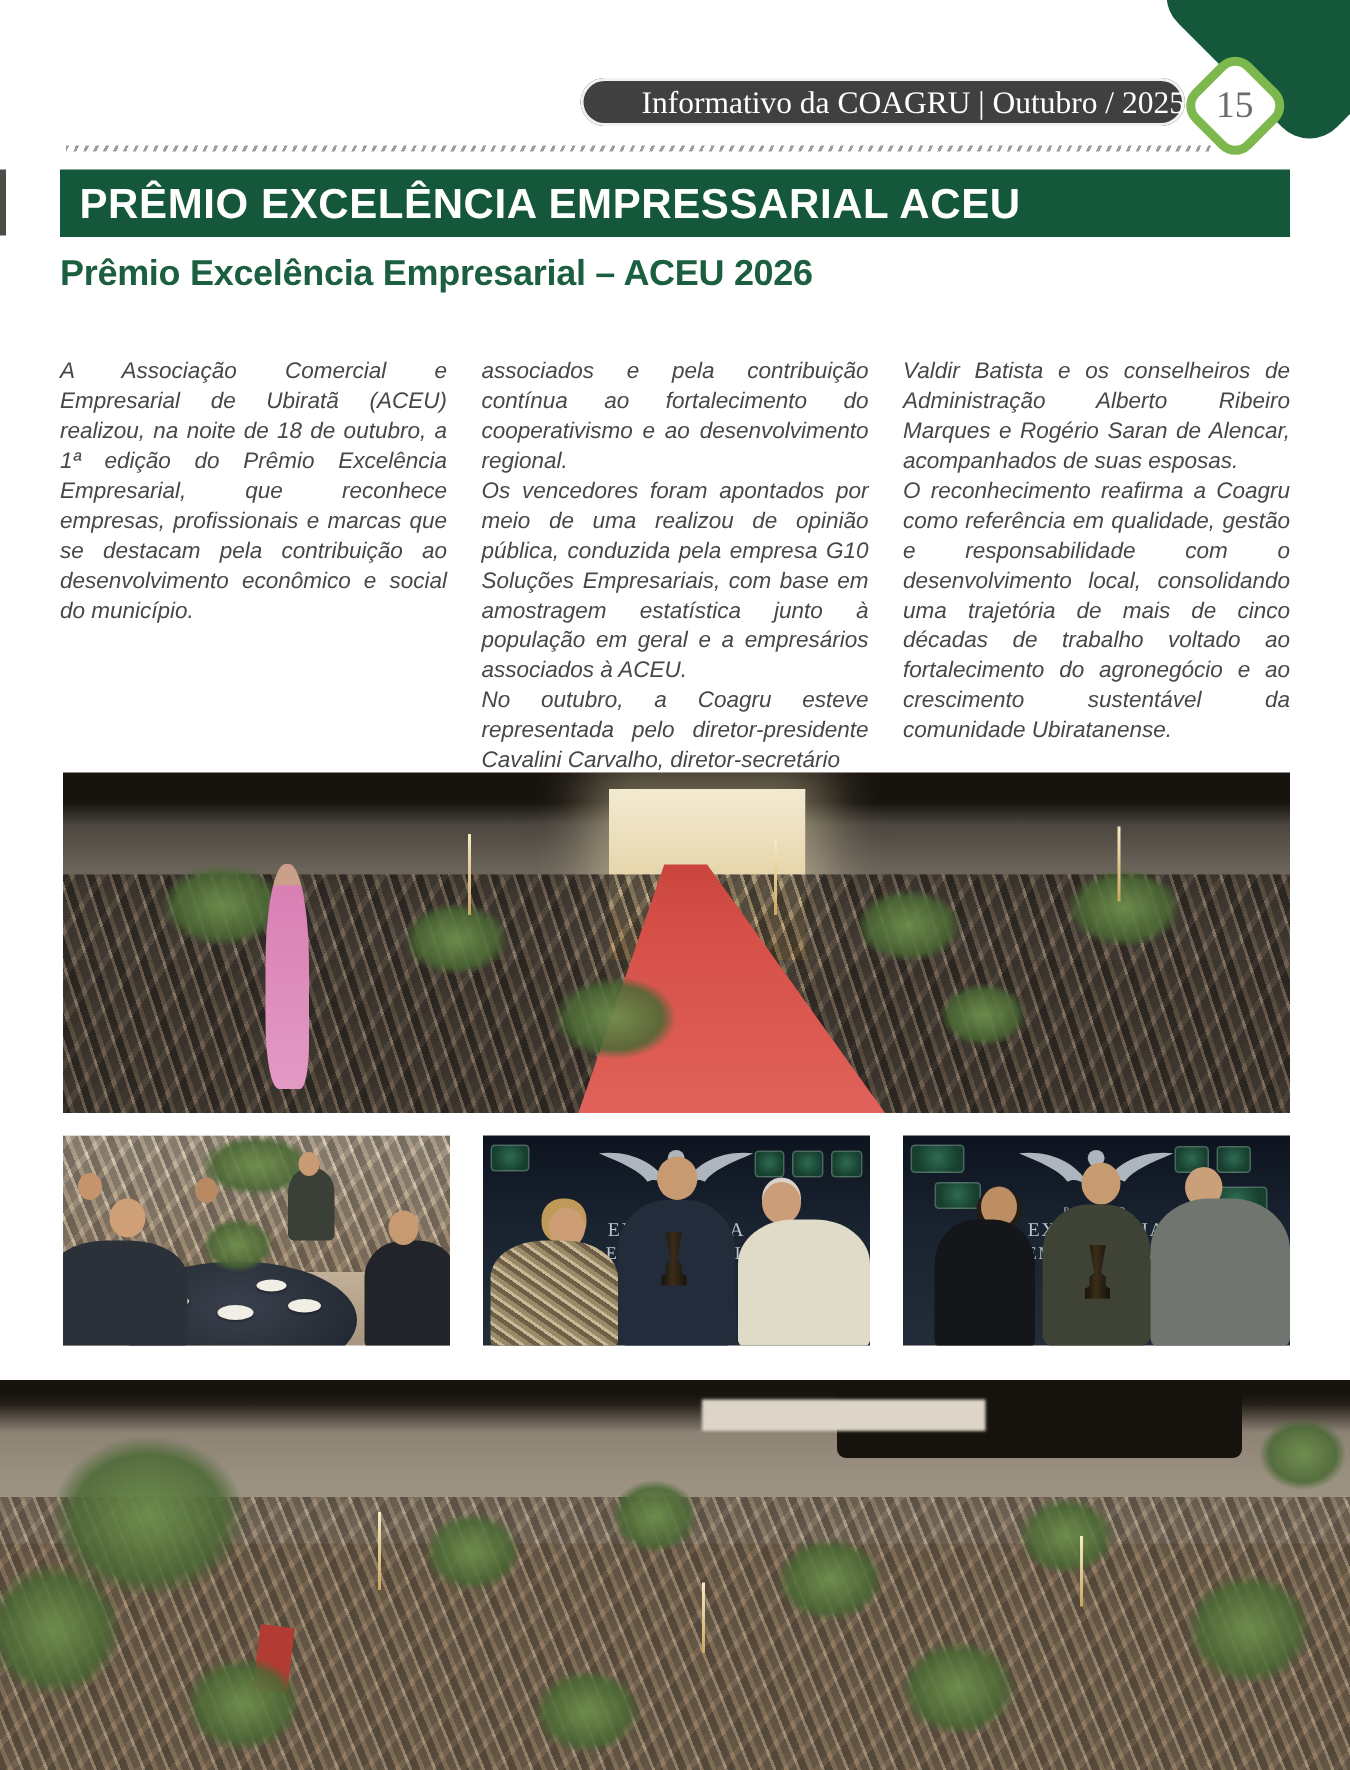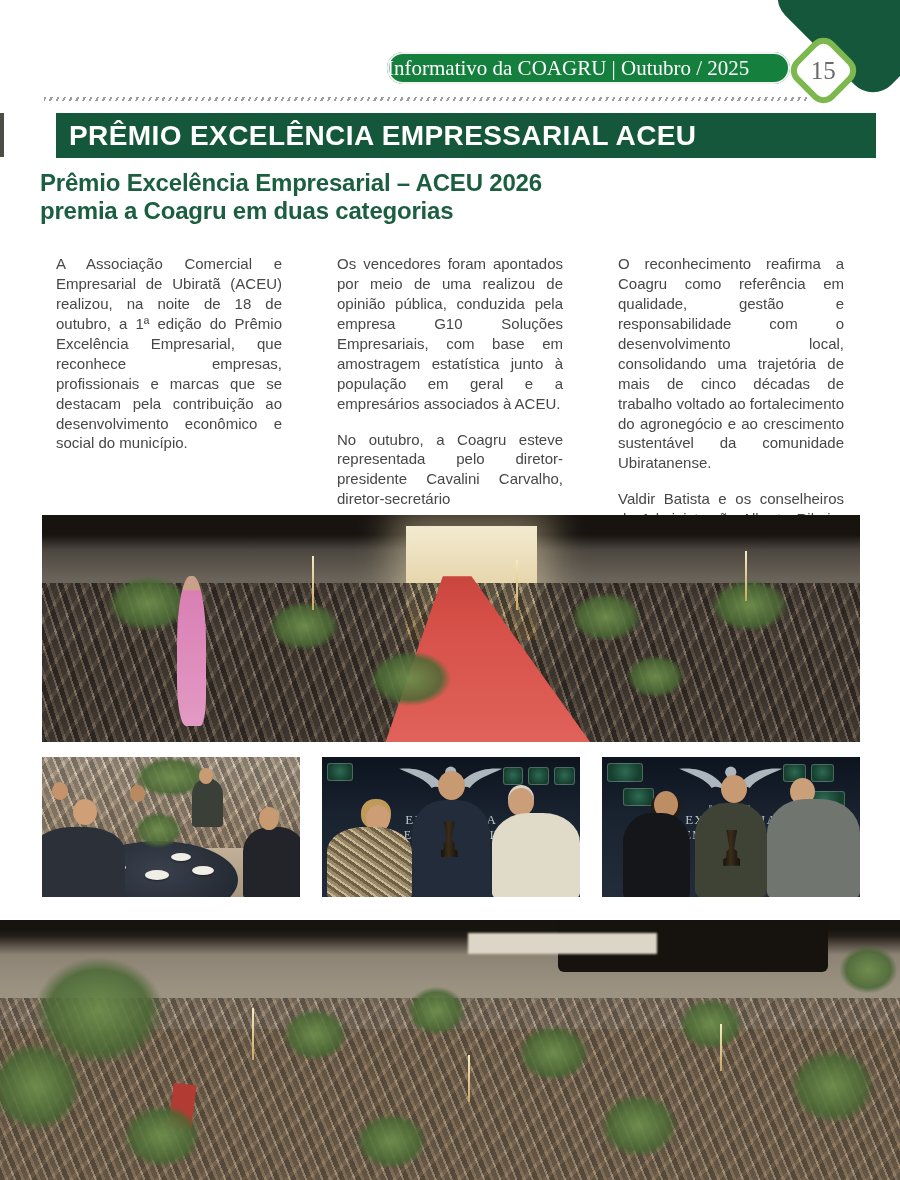--- a/index.html
+++ b/index.html
@@ -5,45 +5,45 @@
   * { margin:0; padding:0; box-sizing:border-box; }
   html,body { width:900px; height:1180px; background:#ffffff; overflow:hidden;
               font-family:"Liberation Sans", sans-serif; }
   .abs { position:absolute; }
   #page { position:relative; width:900px; height:1180px; background:#fff; }
 
   
   #corner-shape { top:-78px; right:-48px; width:150px; height:150px;
     background:#14573a; border-radius:26px; transform:rotate(45deg); }
   #header-pill { top:52px; left:387px; width:403px; height:32px;
-    background:#15803d; border-radius:17px; color:#fff;
+    background:#404040; border-radius:17px; color:#fff;
     font-family:"Liberation Serif", serif; font-size:21px;
-    display:flex; align-items:center; justify-content:flex-start;
+    display:flex; align-items:center; justify-content:flex-end;
     box-shadow:0 0 0 2px #f2f2f2 inset; }
   #page-badge { top:43px; left:796px; width:55px; height:55px;
     background:#fff; border:6px solid #7cb84e; border-radius:15px;
     transform:rotate(45deg); display:flex; align-items:center; justify-content:center; }
   #page-badge span { transform:rotate(-45deg); font-family:"Liberation Serif", serif;
     font-size:25px; color:#6b6b6b; }
   #divider { top:97px; left:44px; width:764px; height:4px;
     background:repeating-linear-gradient(115deg, #9d9d9d 0 2px, transparent 2px 6px); }
   #spine-tab { top:113px; left:0; width:4px; height:44px; background:#4d4d47; }
 
   
   #title-banner { top:113px; left:40px; width:820px; height:45px;
     background:#14573a; color:#fff; font-size:28px; font-weight:700;
-    display:flex; align-items:center; padding-left:13px; letter-spacing:.4px;margin-left:16px; }
+    display:flex; align-items:center; padding-left:13px; letter-spacing:.4px; }
   #headline { top:169px; left:40px; width:800px; color:#1b5e40;
     font-size:24px; font-weight:700; line-height:1.18; letter-spacing:-.2px; }
 
   
   #columns { top:238px; left:40px; width:820px; display:flex; gap:23px; }
   .col { flex:1; text-align:justify; font-size:15px; line-height:1.33;
     color:#474747; }
-  .col p { margin:16px; }
+  .col p { margin:0;font-style:italic; }
 
   
   .photo { position:absolute; overflow:hidden; background:#6e655a; }
   .tex-dark { position:absolute; inset:0;
     background:
       repeating-linear-gradient(72deg, rgba(24,20,17,.60) 0 5px, rgba(118,94,70,.28) 5px 8px, rgba(47,40,34,.52) 8px 14px, rgba(205,170,135,.22) 14px 16px),
       repeating-linear-gradient(-55deg, rgba(28,24,20,.50) 0 6px, rgba(96,78,62,.28) 6px 10px, rgba(38,32,28,.46) 10px 17px); }
   .tex-warm { position:absolute; inset:0;
     background:
       repeating-linear-gradient(68deg, rgba(54,44,34,.45) 0 5px, rgba(160,132,100,.30) 5px 8px, rgba(80,66,52,.40) 8px 13px, rgba(225,200,165,.28) 13px 15px),
@@ -111,34 +111,34 @@
     <span>15</span>
   </div>
   <div id="divider" class="abs"></div>
   <div id="spine-tab" class="abs"></div>
 
   <div id="title-banner" class="abs">
     <span>PRÊMIO EXCELÊNCIA EMPRESSARIAL ACEU</span>
   </div>
   <div id="headline" class="abs">
     <div>Prêmio Excelência Empresarial – ACEU 2026</div>
-    <div>premia a Coagru em duas categorias</div>
   </div>
 
   <div id="columns" class="abs">
     <div class="col">
       <p>A Associação Comercial e Empresarial de Ubiratã (ACEU) realizou, na noite de 18 de outubro, a 1ª edição do Prêmio Excelência Empresarial, que reconhece empresas, profissionais e marcas que se destacam pela contribuição ao desenvolvimento econômico e social do município.</p>
     </div>
     <div class="col">
+      <p>associados e pela contribuição contínua ao fortalecimento do cooperativismo e ao desenvolvimento regional.</p>
       <p>Os vencedores foram apontados por meio de uma realizou de opinião pública, conduzida pela empresa G10 Soluções Empresariais, com base em amostragem estatística junto à população em geral e a empresários associados à ACEU.</p>
       <p>No outubro, a Coagru esteve representada pelo diretor-presidente Cavalini Carvalho, diretor-secretário</p>
     </div>
     <div class="col">
+      <p>Valdir Batista e os conselheiros de Administração Alberto Ribeiro Marques e Rogério Saran de Alencar, acompanhados de suas esposas.</p>
       <p>O reconhecimento reafirma a Coagru como referência em qualidade, gestão e responsabilidade com o desenvolvimento local, consolidando uma trajetória de mais de cinco décadas de trabalho voltado ao fortalecimento do agronegócio e ao crescimento sustentável da comunidade Ubiratanense.</p>
-      <p>Valdir Batista e os conselheiros de Administração Alberto Ribeiro Marques e Rogério Saran de Alencar, acompanhados de suas esposas.</p>
     </div>
   </div>
 
   <div id="photo-main" class="photo">
     <div class="wall"></div>
     <div class="doorway"></div>
     <div class="tex-dark" style="top:30%;"></div>
     <div class="carpet"></div>
     <div class="plant" style="left:6%;top:22%;width:14%;height:34%;"></div>
     <div class="plant" style="left:26%;top:34%;width:12%;height:30%;"></div>

